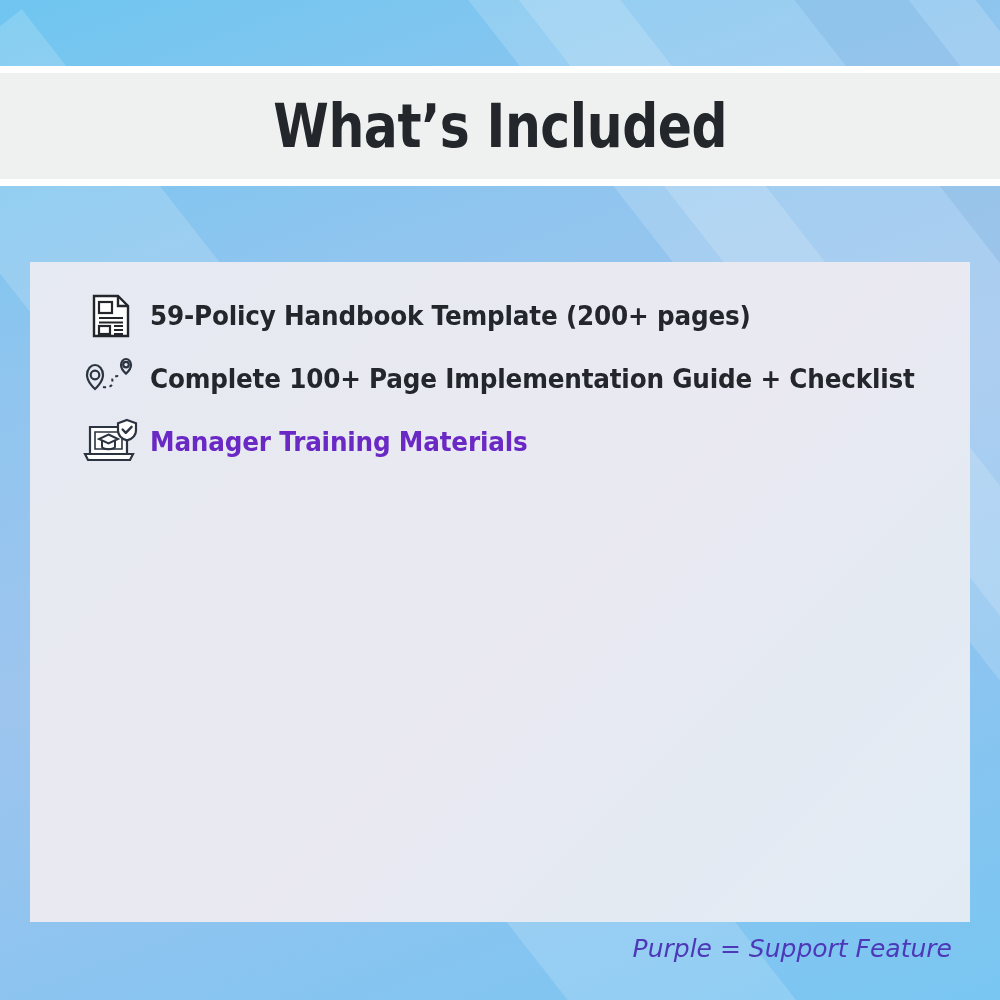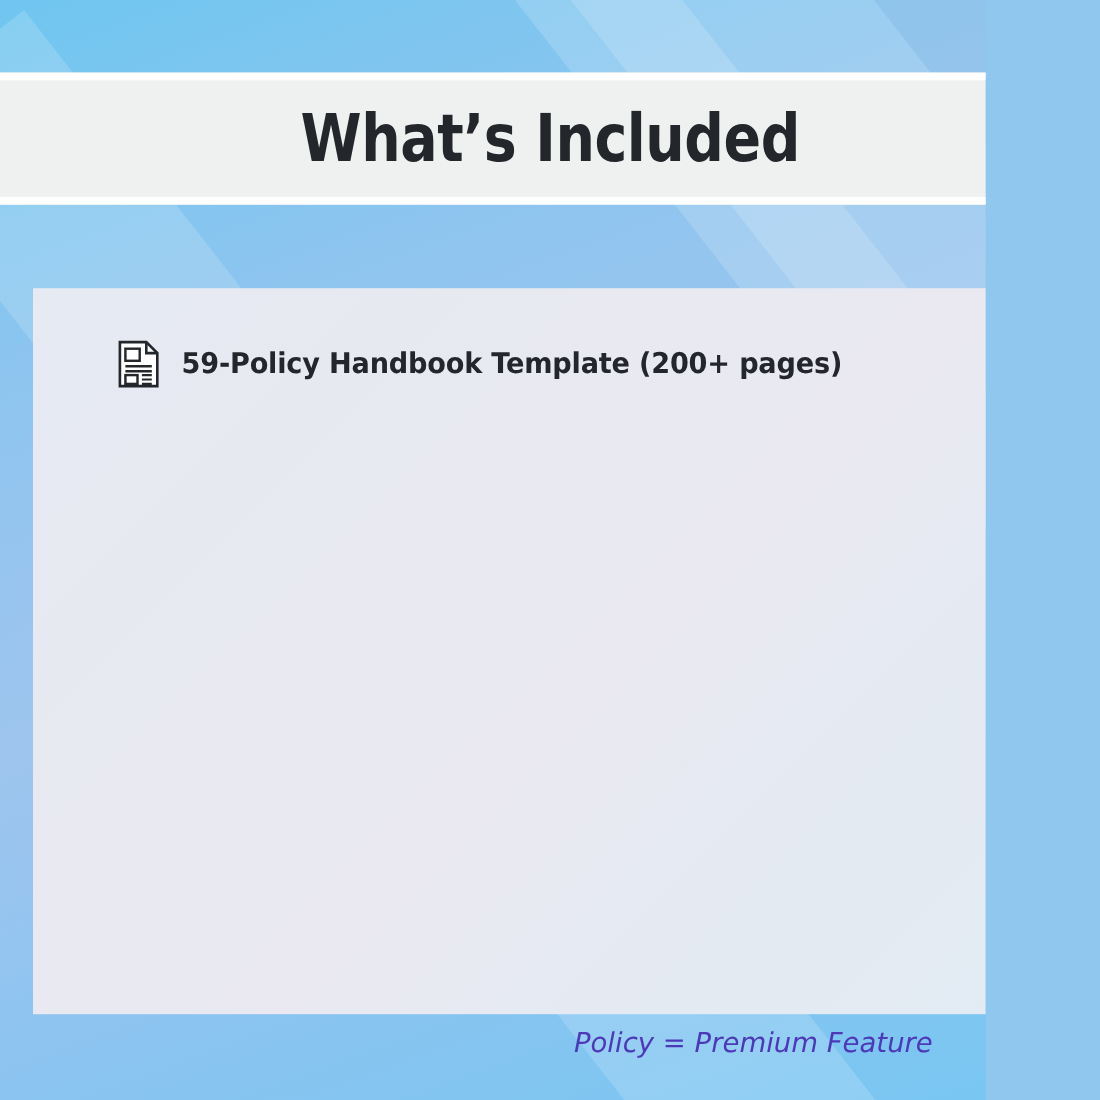--- a/index.html
+++ b/index.html
@@ -10,21 +10,21 @@
     width: 1000px;
     height: 1000px;
     overflow: hidden;
     font-family: "Liberation Sans", sans-serif;
     background: #8fc7ef;
   }
 
   
   .stage {
     position: relative;
-    width: 896px;
+    width: 1000px;
     height: 1000px;
     overflow: hidden;
     background: linear-gradient(160deg, #6fc6f0 0%, #8fc5ef 28%, #9ec5ee 52%, #8cc4f0 74%, #79c6f2 100%);
   }
   .bg-diag {
     position: absolute;
     background: rgba(255,255,255,0.16);
     transform: rotate(-38deg);
     transform-origin: top left;
     pointer-events: none;
@@ -74,21 +74,21 @@
     width: 940px;
     height: 660px;
     background: linear-gradient(135deg, #e6eaf2 0%, #e8e9f1 35%, #eae9f2 55%, #e4eaf2 75%, #e2ebf4 100%);
     z-index: 3;
     padding-top: 22px;
     box-sizing: border-box;
   }
 
   .item-list {
     list-style: none;
-    margin: 15px;
+    margin: 0;
     padding: 0;
   }
   .list-item {
     display: flex;
     align-items: center;
     height: 63px;
   }
   .item-icon {
     width: 78px;
     min-width: 78px;
@@ -154,24 +154,50 @@
             <rect x="8" y="32" width="11" height="8" stroke-width="2.2"></rect>
             <path d="M23 32 H32 M23 36 H32 M23 40 H32" stroke-width="2"></path>
           </svg>
         </span>
         <span class="item-label">59-Policy Handbook Template (200+ pages)</span>
       </li>
 
 
 
 
-
-
-
+      <li class="list-item">
+        <span class="item-icon">
+          <svg width="56" height="46" viewBox="0 0 56 46" fill="none" stroke="#2b3440" stroke-width="2.2">
+            <path d="M15 13 C15 7 11 3 7 3 C3 3 -1 7 -1 13 c0 7 8 14 8 14 s8 -7 8 -14 Z" transform="translate(5,6)"></path>
+            <circle cx="12" cy="19" r="4.3"></circle>
+            <path d="M48 9 C48 5.4 45.6 3 43 3 C40.4 3 38 5.4 38 9 c0 4.2 5 8.6 5 8.6 S48 13.2 48 9 Z"></path>
+            <circle cx="43" cy="8.6" r="2.8"></circle>
+            <path d="M20 31 C26 32.5 31 29 29.5 25 C28 21.5 33 19 37 20.5" stroke-dasharray="3 3.5" stroke-width="2"></path>
+          </svg>
+        </span>
+        <span class="item-label">Complete 100+ Page Implementation Guide + Checklist</span>
+      </li>
+
+
+
+      <li class="list-item">
+        <span class="item-icon">
+          <svg width="56" height="48" viewBox="0 0 56 48" fill="none" stroke="#2b3440" stroke-width="2.2">
+            <path d="M7 9 H44 V36 H7 Z" fill="#ffffff"></path>
+            <path d="M2 36 H50 l-3 6 H5 Z" fill="#ffffff"></path>
+            <path d="M12 14 H39 V31 H12 Z" stroke-width="1.6"></path>
+            <path d="M25.5 16.5 L35 21 L25.5 25.5 L16 21 Z" fill="#ffffff" stroke-width="2"></path>
+            <path d="M19 23 V28.5 c0 1.6 3 2.8 6.5 2.8 s6.5 -1.2 6.5 -2.8 V23" stroke-width="2"></path>
+            <path d="M45 2 l9 3.2 v7.2 c0 5.4 -4.6 8.6 -9 10 c-4.4 -1.4 -9 -4.6 -9 -10 V5.2 Z" fill="#ffffff" transform="translate(-1,0)"></path>
+            <path d="M39.6 11.5 l3.2 3.3 l5.8 -6" stroke-width="2.4" stroke-linecap="round" stroke-linejoin="round"></path>
+          </svg>
+        </span>
+        <span class="item-label premium">Manager Training Materials</span>
+      </li>
 
 
 
     </ul>
   </div>
 
-  <div class="footer-note">Policy = Premium Feature</div>
+  <div class="footer-note">Purple = Support Feature</div>
 
 </div>
 
 </body></html>

